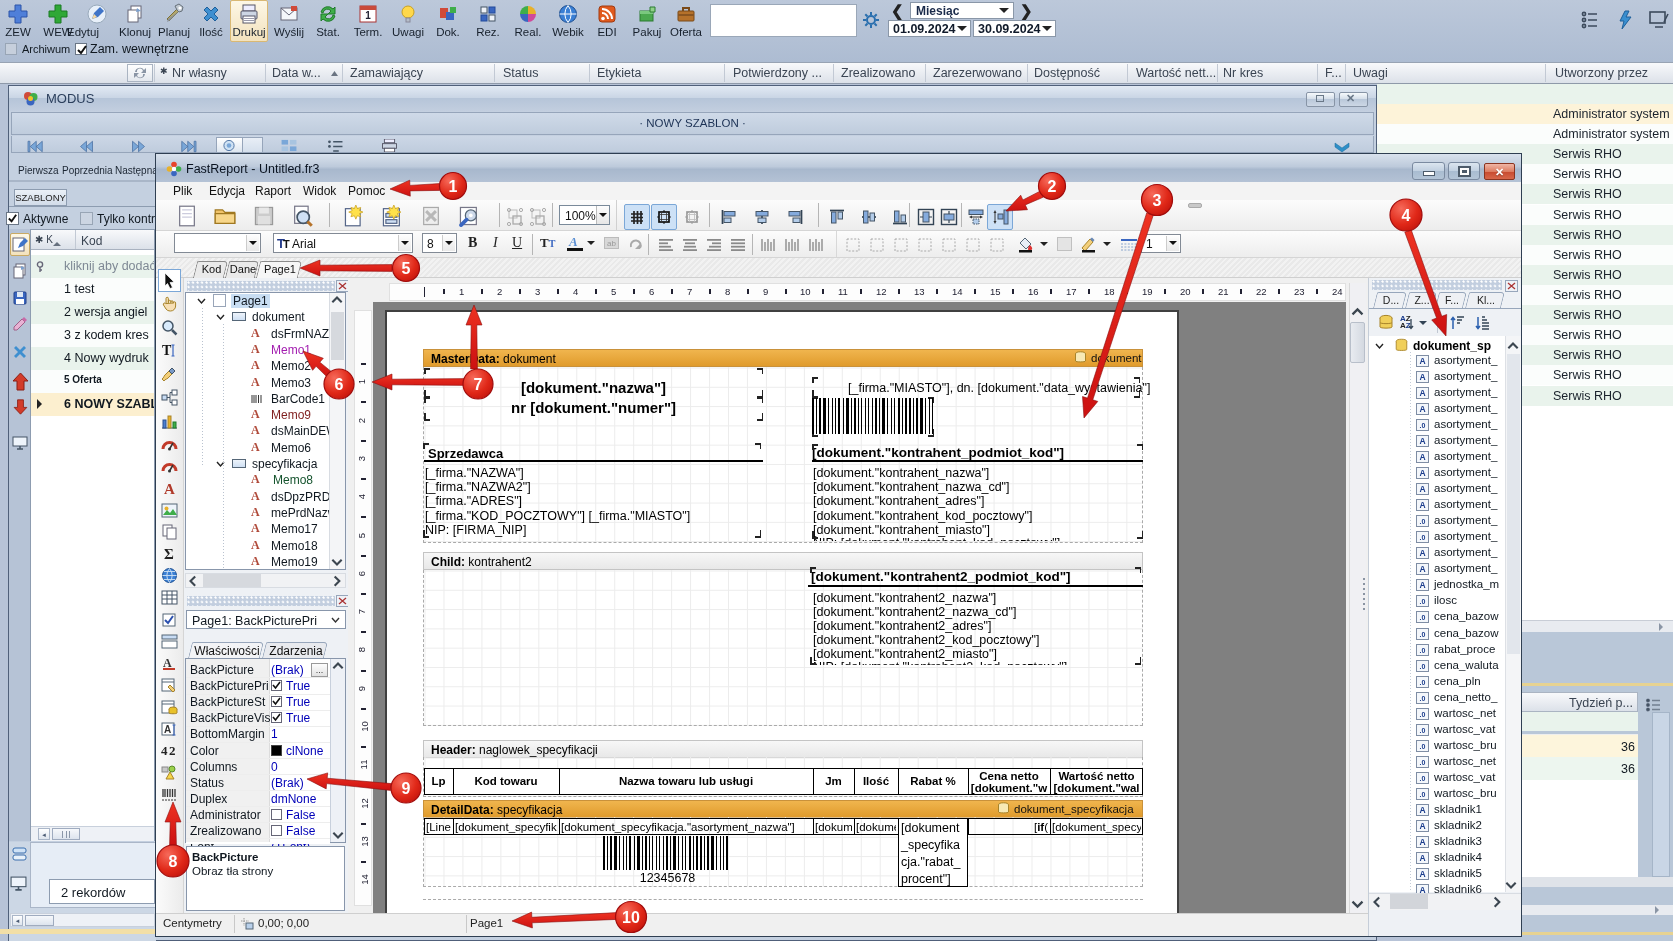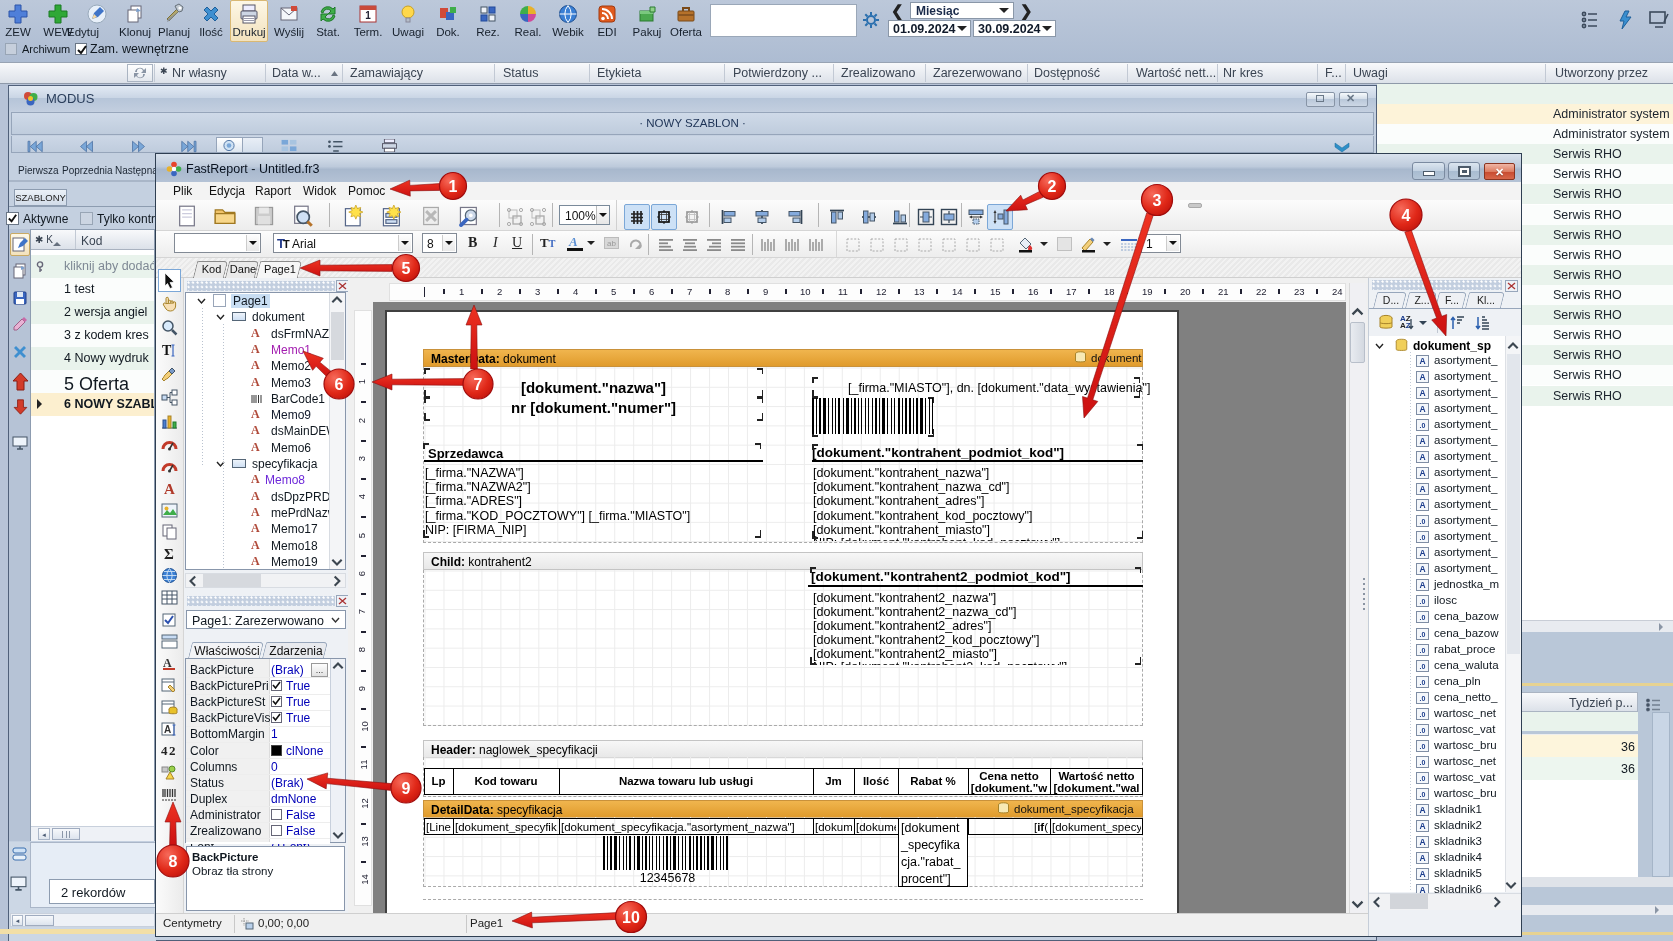--- a/index.html
+++ b/index.html
@@ -426,21 +426,21 @@
 <div class="ab" style="left:31px;top:230px;width:123px;height:20px;background:linear-gradient(#f8f9fb,#dce1e9);border-bottom:1px solid #a9b2c0"></div>
 <div class="ab" style="left:35px;top:234px;font-size:10px;color:#3a4452">✱ K</div>
 <div class="ab" style="left:53px;top:238px;width:0;height:0;border:4px solid transparent;border-bottom-color:#66707e"></div>
 <div class="ab" style="left:75px;top:230px;width:1px;height:19px;background:#c2c9d4"></div>
 <div class="ab" style="left:81px;top:234px;font-size:12px;color:#3a4452">Kod</div>
 <div class="ab nw" style="left:31px;top:255px;width:123px;height:23px;background:#e9f3ec;font-size:12.5px;font-weight:normal;color:#7e8894;padding:4px 0 0 33px;overflow:hidden">kliknij aby dodać</div>
 <div class="ab nw" style="left:31px;top:278px;width:123px;height:23px;background:#fbfdfc;font-size:12.5px;font-weight:normal;color:#101820;padding:4px 0 0 33px;overflow:hidden">1 test</div>
 <div class="ab nw" style="left:31px;top:301px;width:123px;height:23px;background:#e9f3ec;font-size:12.5px;font-weight:normal;color:#101820;padding:4px 0 0 33px;overflow:hidden">2 wersja angiel</div>
 <div class="ab nw" style="left:31px;top:324px;width:123px;height:23px;background:#fbfdfc;font-size:12.5px;font-weight:normal;color:#101820;padding:4px 0 0 33px;overflow:hidden">3 z kodem kres</div>
 <div class="ab nw" style="left:31px;top:347px;width:123px;height:23px;background:#e9f3ec;font-size:12.5px;font-weight:normal;color:#101820;padding:4px 0 0 33px;overflow:hidden">4 Nowy wydruk</div>
-<div class="ab nw" style="left:31px;top:370px;width:123px;height:23px;background:#fbfdfc;font-size:18px;font-weight:normal;color:#101820;padding:4px 0 0 33px;overflow:hidden">5 Oferta</div>
+<div class="ab nw" style="left:31px;top:370px;width:123px;height:23px;background:#fbfdfc;font-size:10px;font-weight:bold;color:#101820;padding:4px 0 0 33px;overflow:hidden">5 Oferta</div>
 <div class="ab nw" style="left:31px;top:393px;width:123px;height:23px;background:#fcefcf;font-size:12.5px;font-weight:bold;color:#101820;padding:4px 0 0 33px;overflow:hidden">6 NOWY SZABL</div>
 <div class="ab" style="left:36px;top:261px">
     <svg width="8" height="12" viewBox="0 0 8 12">
       <circle cx="4" cy="3.5" r="2.6" fill="none" stroke="#667" stroke-width="1.4"></circle>
       <path d="M4 6v5M4 9h2" stroke="#667" stroke-width="1.4"></path>
     </svg>
   </div>
 <div class="ab" style="left:37px;top:399px;width:0;height:0;border:5px solid transparent;border-left-color:#222"></div>
 <div class="ab" style="left:31px;top:826px;width:123px;height:15px;background:#eef1f6;border-top:1px solid #c8d0dc"></div>
 <div class="ab" style="left:38px;top:828px;width:12px;height:12px;background:linear-gradient(#fff,#dfe5ee);border:1px solid #aab6c8;font-size:7px;color:#4a5a72;text-align:center;line-height:11px">◂</div>
@@ -1020,34 +1020,34 @@
 <div class="ab nw" style="left:269px;top:359.20000000000005px;font-size:12px;color:#101820;padding:0 2px">Memo2</div>
 <div class="ab" style="left:251px;top:374.50000000000006px;font-size:12px;font-weight:bold;color:#b04a3a;font-family:'Liberation Serif',serif">A</div>
 <div class="ab nw" style="left:269px;top:375.50000000000006px;font-size:12px;color:#101820;padding:0 2px">Memo3</div>
 <div class="ab" style="left:251px;top:393.80000000000007px">
     <svg width="12" height="10" viewBox="0 0 12 10">
       <path d="M1 1v8M3 1v8M5 1v8M7.5 1v8M10 1v8" stroke="#333" stroke-width="1"></path>
     </svg>
   </div>
 <div class="ab nw" style="left:269px;top:391.80000000000007px;font-size:12px;color:#101820;padding:0 2px">BarCode1</div>
 <div class="ab" style="left:251px;top:407.1000000000001px;font-size:12px;font-weight:bold;color:#b04a3a;font-family:'Liberation Serif',serif">A</div>
-<div class="ab nw" style="left:269px;top:408.1000000000001px;font-size:12px;color:#0f172a;padding:0 2px">Memo9</div>
+<div class="ab nw" style="left:269px;top:408.1000000000001px;font-size:12px;color:#7f1d1d;padding:0 2px">Memo9</div>
 <div class="ab" style="left:251px;top:423.4000000000001px;font-size:12px;font-weight:bold;color:#b04a3a;font-family:'Liberation Serif',serif">A</div>
 <div class="ab nw" style="left:269px;top:424.4000000000001px;font-size:12px;color:#101820;padding:0 2px">dsMainDEW_</div>
 <div class="ab" style="left:251px;top:439.7000000000001px;font-size:12px;font-weight:bold;color:#b04a3a;font-family:'Liberation Serif',serif">A</div>
 <div class="ab nw" style="left:269px;top:440.7000000000001px;font-size:12px;color:#101820;padding:0 2px">Memo6</div>
 <div class="ab" style="left:216px;top:461.0000000000001px">
     <svg width="9" height="7" viewBox="0 0 9 7">
       <path d="M1 1l3.5 4L8 1" fill="none" stroke="#222" stroke-width="1.4"></path>
     </svg>
   </div>
 <div class="ab" style="left:232px;top:459.0000000000001px;width:14px;height:9px;background:linear-gradient(#eef4fb,#cfe0f4);border:1px solid #567"></div>
 <div class="ab nw" style="left:250px;top:457.0000000000001px;font-size:12px;color:#101820;padding:0 2px">specyfikacja</div>
 <div class="ab" style="left:251px;top:472.3000000000001px;font-size:12px;font-weight:bold;color:#b04a3a;font-family:'Liberation Serif',serif">A</div>
-<div class="ab nw" style="left:263px;top:473.3000000000001px;font-size:12px;color:#6d28d9;padding:0 2px">Memo8</div>
+<div class="ab nw" style="left:271px;top:473.3000000000001px;font-size:12px;color:#14532d;padding:0 2px">Memo8</div>
 <div class="ab" style="left:251px;top:488.60000000000014px;font-size:12px;font-weight:bold;color:#b04a3a;font-family:'Liberation Serif',serif">A</div>
 <div class="ab nw" style="left:269px;top:489.60000000000014px;font-size:12px;color:#101820;padding:0 2px">dsDpzPRD_ł</div>
 <div class="ab" style="left:251px;top:504.90000000000015px;font-size:12px;font-weight:bold;color:#b04a3a;font-family:'Liberation Serif',serif">A</div>
 <div class="ab nw" style="left:269px;top:505.90000000000015px;font-size:12px;color:#101820;padding:0 2px">mePrdNazw;</div>
 <div class="ab" style="left:251px;top:521.2000000000002px;font-size:12px;font-weight:bold;color:#b04a3a;font-family:'Liberation Serif',serif">A</div>
 <div class="ab nw" style="left:269px;top:522.2000000000002px;font-size:12px;color:#101820;padding:0 2px">Memo17</div>
 <div class="ab" style="left:251px;top:537.5000000000001px;font-size:12px;font-weight:bold;color:#b04a3a;font-family:'Liberation Serif',serif">A</div>
 <div class="ab nw" style="left:269px;top:538.5000000000001px;font-size:12px;color:#101820;padding:0 2px">Memo18</div>
 <div class="ab" style="left:251px;top:553.8000000000001px;font-size:12px;font-weight:bold;color:#b04a3a;font-family:'Liberation Serif',serif">A</div>
 <div class="ab nw" style="left:269px;top:554.8000000000001px;font-size:12px;color:#101820;padding:0 2px">Memo19</div>
@@ -1079,21 +1079,21 @@
     </svg>
   </div>
 <div class="ab" style="left:203px;top:574px;width:58px;height:13px;background:#d6d9de"></div>
 <div class="ab" style="left:187px;top:596px;width:148px;height:10px;background:radial-gradient(circle 1px at 1.5px 1.5px,#ffffff 1px,transparent 1.3px) 0 0/4.5px 4.5px,#c2cedf"></div>
 <div class="ab" style="left:336px;top:595px;width:13px;height:12px;background:#eef1f6;border:1px solid #97a6bb">
     <svg width="11" height="10" viewBox="0 0 11 10">
       <path d="M2 2l7 6M9 2L2 8" stroke="#a33" stroke-width="1.3"></path>
     </svg>
   </div>
 <div class="ab" style="left:186px;top:610px;width:160px;height:19px;background:#fff;border:1px solid #8896ab">
-    <span style="position:absolute;left:5px;top:3px;font-size:12.5px;color:#101820">Page1: Zarezerwowano</span>
+    <span style="position:absolute;left:5px;top:3px;font-size:12.5px;color:#101820">Page1: BackPicturePri</span>
     <svg width="9" height="7" viewBox="0 0 9 7" style="position:absolute;right:5px;top:6px">
       <path d="M1 1l3.5 4L8 1" fill="none" stroke="#333" stroke-width="1.4"></path>
     </svg>
   </div>
 <div class="ab" style="left:190px;top:642px;width:72px;height:16px;background:#f3f4f6;border:1px solid #97a6bb;border-bottom:none;transform:skewX(-14deg);border-radius:2px 4px 0 0"></div>
 <div class="ab" style="left:193px;top:644px;width:68px;text-align:center;font-size:12px;color:#111">Właściwości</div>
 <div class="ab" style="left:264px;top:642px;width:62px;height:16px;background:#e8eaee;border:1px solid #97a6bb;border-bottom:none;transform:skewX(-14deg);border-radius:2px 4px 0 0"></div>
 <div class="ab" style="left:267px;top:644px;width:58px;text-align:center;font-size:12px;color:#111">Zdarzenia</div>
 <div class="ab" style="left:185px;top:658px;width:161px;height:185px;background:#fff;border:1px solid #8896ab"></div>
 <div class="ab" style="left:186px;top:659px;width:83px;height:183px;background:#f0f0f0"></div>

